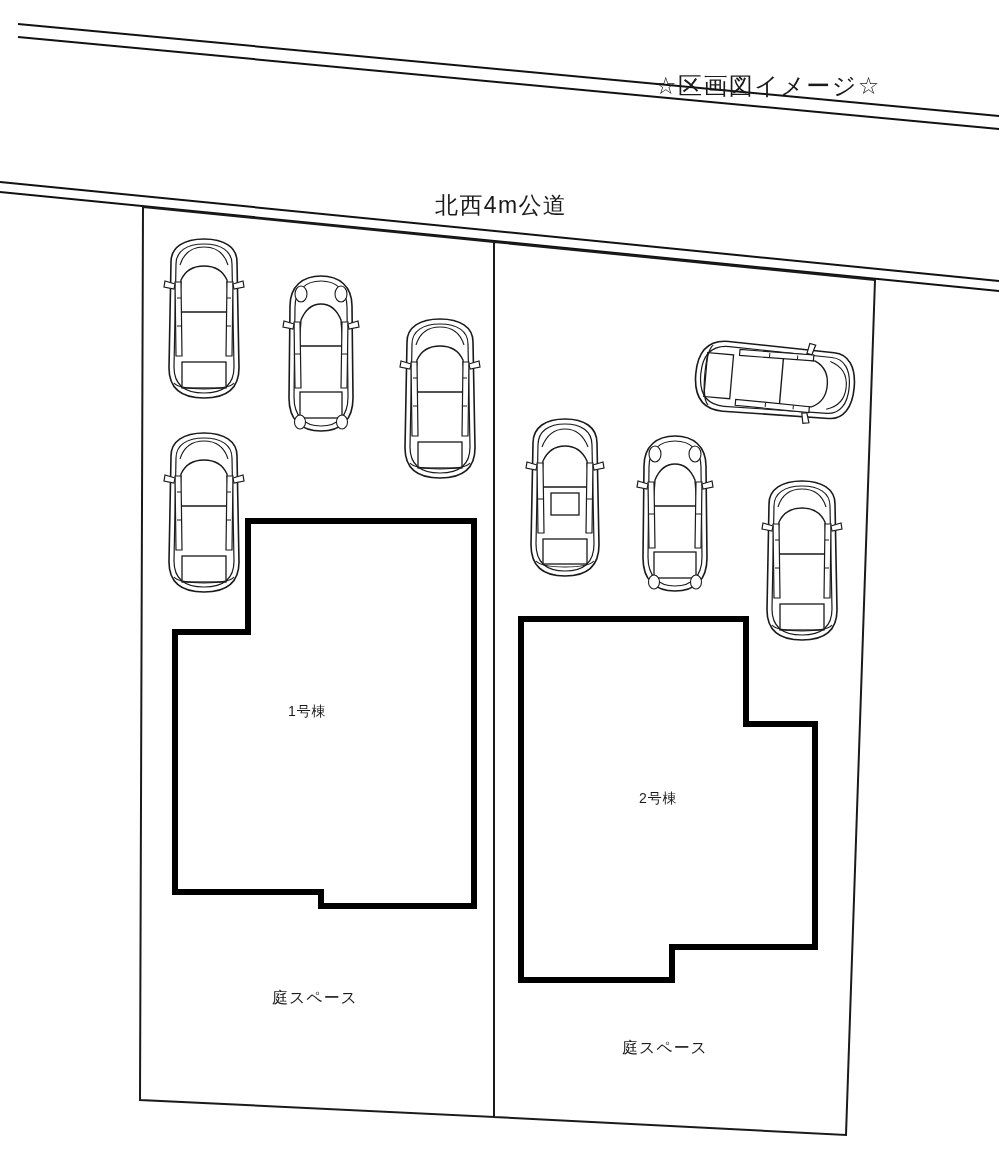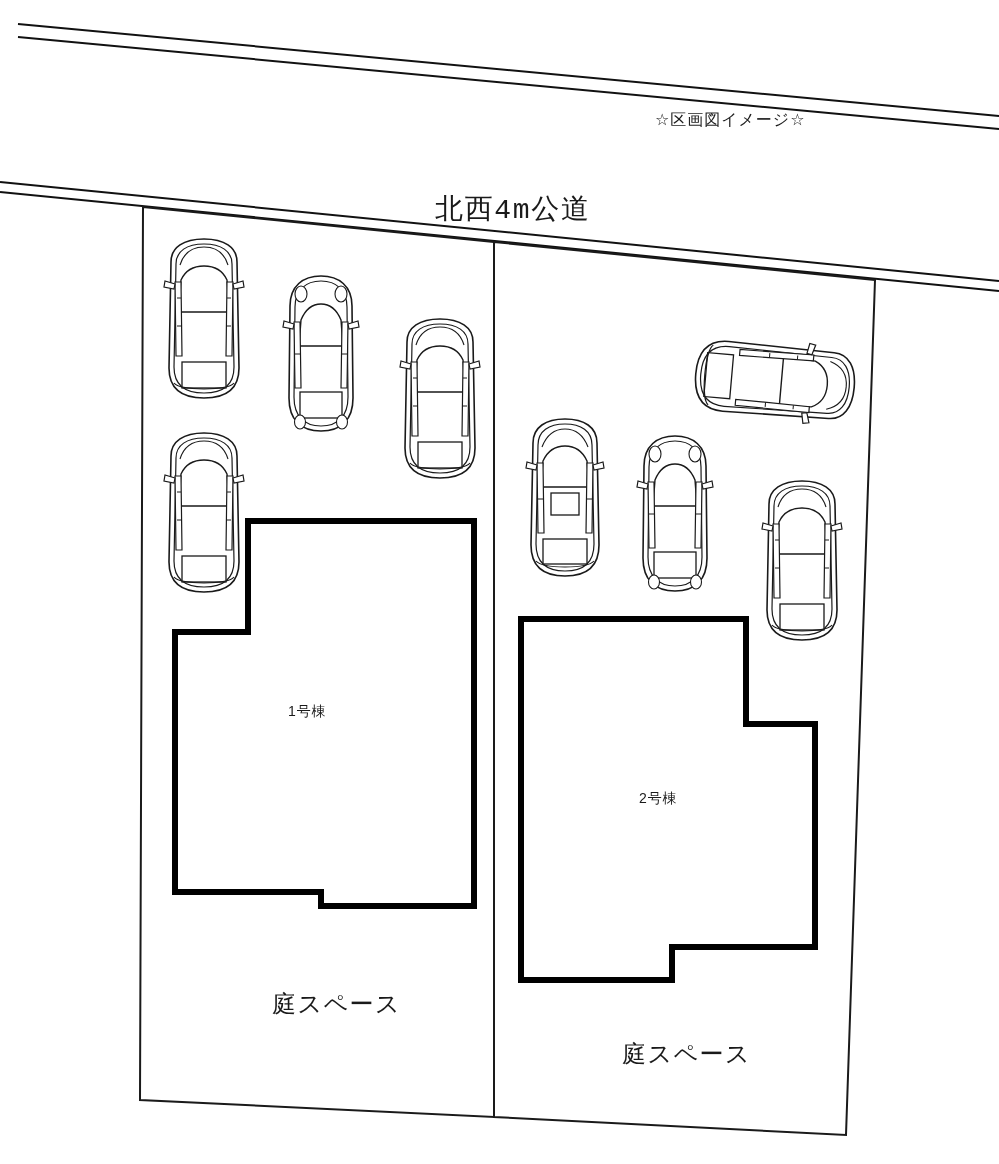--- a/index.html
+++ b/index.html
@@ -27,37 +27,35 @@
     display: block;
   }
   .lbl {
     position: absolute;
     white-space: nowrap;
     color: #1a1a1a;
     letter-spacing: 0.06em;
     user-select: none;
   }
   .lbl-title {
-    font-size: 16px;
+    font-size: 24px;
     left: 655px;
     top: 70px;
-    margin-top: 40px;
   }
   .lbl-road {
-    font-size: 28px;
+    font-size: 23px;
     left: 435px;
     top: 190px;
-    font-family: Liberation Mono, monospace;
   }
   .lbl-bldg {
     font-size: 14px;
   }
   .lbl-bldg1 { left: 288px; top: 703px; }
   .lbl-bldg2 { left: 639px; top: 790px; text-align: center; }
-  .lbl-garden { font-size: 24px; }
+  .lbl-garden { font-size: 16px; }
   .lbl-garden1 { left: 272px; top: 988px; }
   .lbl-garden2 { left: 622px; top: 1038px; }
 </style>
 </head>
 <body>
 
 <div id="plan-root">
 
   <svg id="plan-svg" viewBox="0 0 999 1164" xmlns="http://www.w3.org/2000/svg">
 

